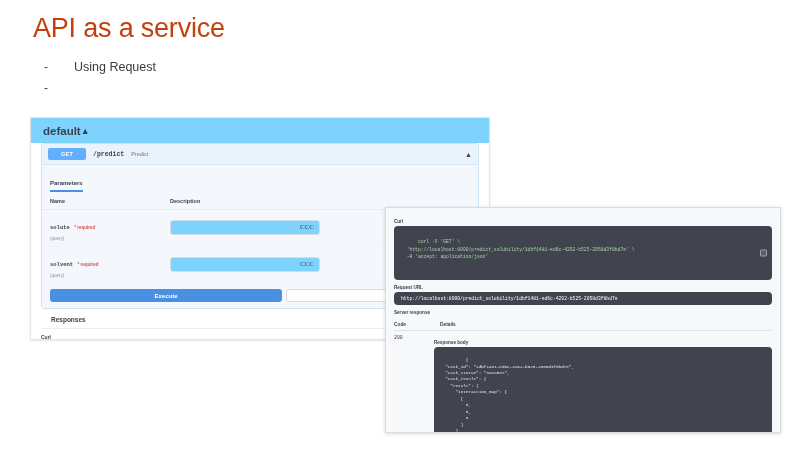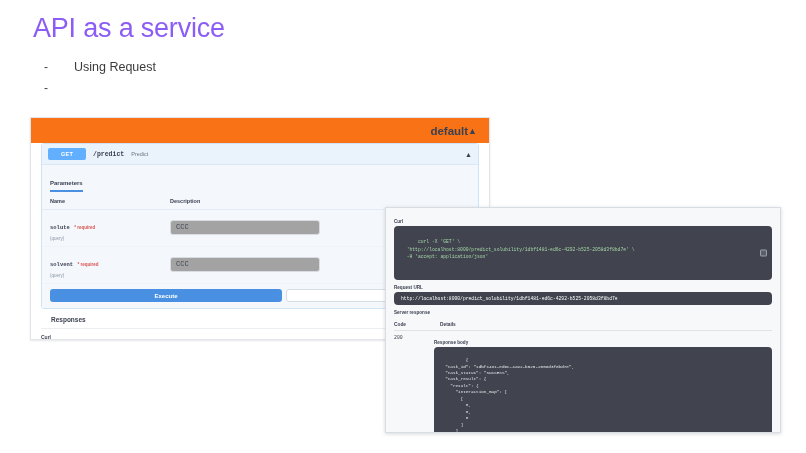--- a/index.html
+++ b/index.html
@@ -11,21 +11,21 @@
     overflow: hidden;
     position: relative;
   }
 
   
   .slide-title {
     position: absolute;
     left: 33px; top: 13px;
     font-size: 27px;
     font-weight: 400;
-    color: #8b5cf6;
+    color: #c2410c;
     letter-spacing: -0.2px;
   }
   .bullet-list { position: absolute; left: 44px; top: 58px; }
   .bullet-row { display: flex; align-items: flex-start; height: 21px; }
   .bullet-dash {
     width: 30px; font-size: 12px; color: #444; line-height: 18px;
   }
   .bullet-text { font-size: 12.5px; color: #3b3b3b; line-height: 18px; }
 
   
@@ -36,23 +36,23 @@
     overflow: hidden;
   }
   .panel-left  { left: 30px;  top: 117px; width: 460px; height: 223px;
                  box-shadow: 0 1px 2px rgba(0,0,0,.10); }
   .panel-right { left: 385px; top: 207px; width: 396px; height: 226px;
                  background: #f7f8fa; border:1px solid #d8dde3;
                  box-shadow: 0 1px 4px rgba(0,0,0,.16); z-index: 5; }
 
   
   .default-head {
-    display:flex; align-items:center; justify-content:flex-end;
+    display:flex; align-items:center; justify-content:flex-start;
     padding: 7px 12px 6px 12px;
-    background:#f97316;
+    background:#7dd3fc;
   }
   .default-title { font-size: 11.5px; font-weight: 700; color:#3b4151; }
   .chev { color:#3b4151; font-size: 9px; line-height: 1; }
 
   
   .opblock {
     margin: 0 10px 0 10px;
     border: 1px solid #cfe3f7;
     border-radius: 3px;
     background: #f4f8fd;
@@ -89,23 +89,24 @@
   .ptable th {
     text-align:left; font-size:5.5px; font-weight:700; color:#3b4151;
     padding: 6px 8px 5px 8px; border-bottom:1px solid #e3ecf6;
   }
   .ptable td { padding: 5px 8px; vertical-align: top; border-bottom:1px solid #eef4fb;}
   .pname { font-size:5.5px; font-weight:700; color:#3b4151; font-family:"Liberation Mono", monospace;}
   .preq  { font-size:4.5px; color:#d9534f; font-weight:700; }
   .pin   { font-size:4.5px; color:#8a94a3; margin-top:3px; }
   .pinput {
     width: 150px; height: 15px;
-    border:1px solid #d9dde3; border-radius:3px; background:#a3a3a3;
+    border:1px solid #d9dde3; border-radius:3px; background:#7dd3fc;
     font-size:7px; color:#3b4151; padding: 0 5px;
-    font-family:Liberation Mono, monospace;
+    font-family:Liberation Serif, serif;
+    text-align:right;
   }
 
   
   .exec-row {
     display:flex; align-items:center;
     padding: 5px 8px 6px 8px; background:#f4f8fd;
   }
   .exec-btn {
     flex: 0 0 232px; height: 13px; background:#4990e2; color:#fff;
     font-size:6px; font-weight:700; border-radius:3px;

